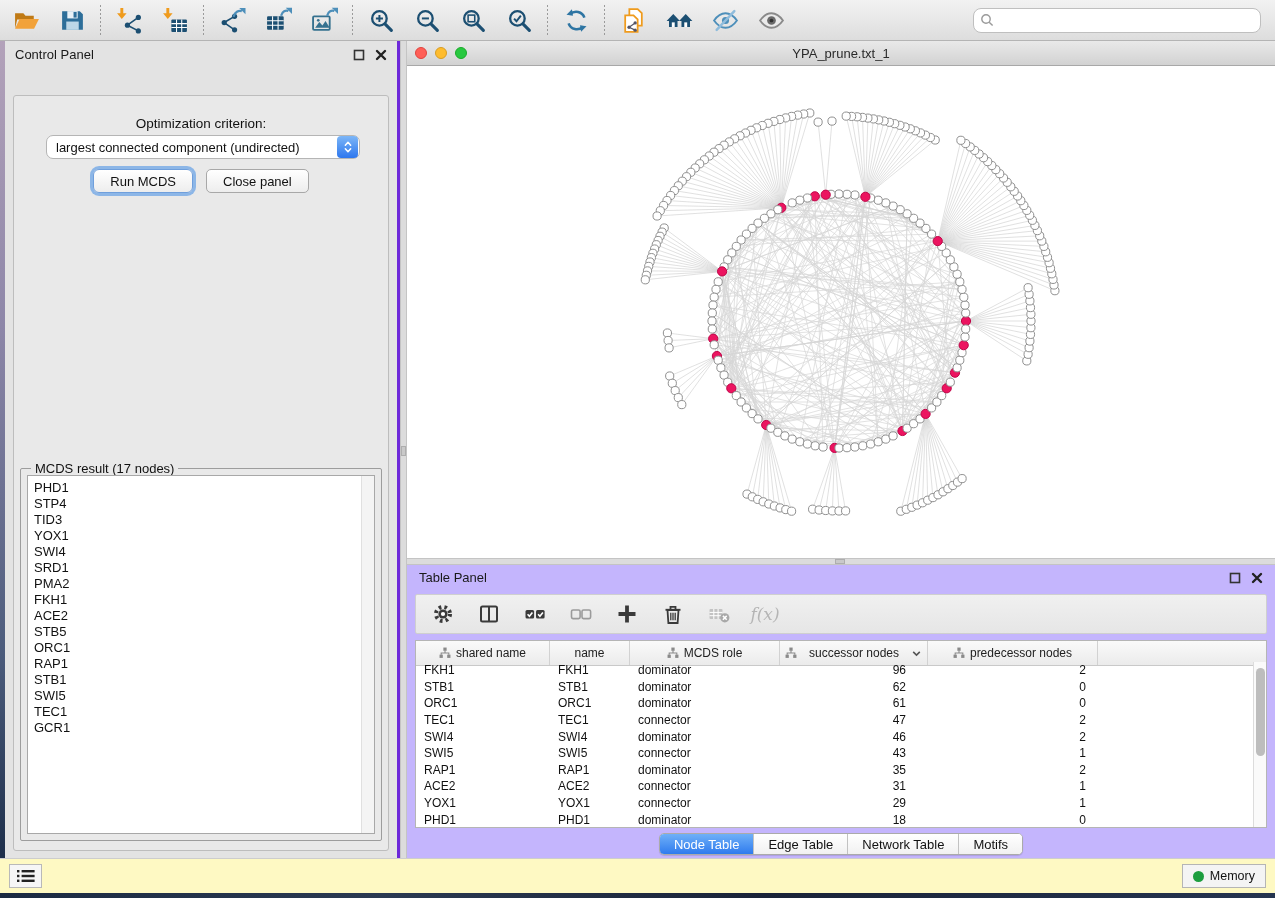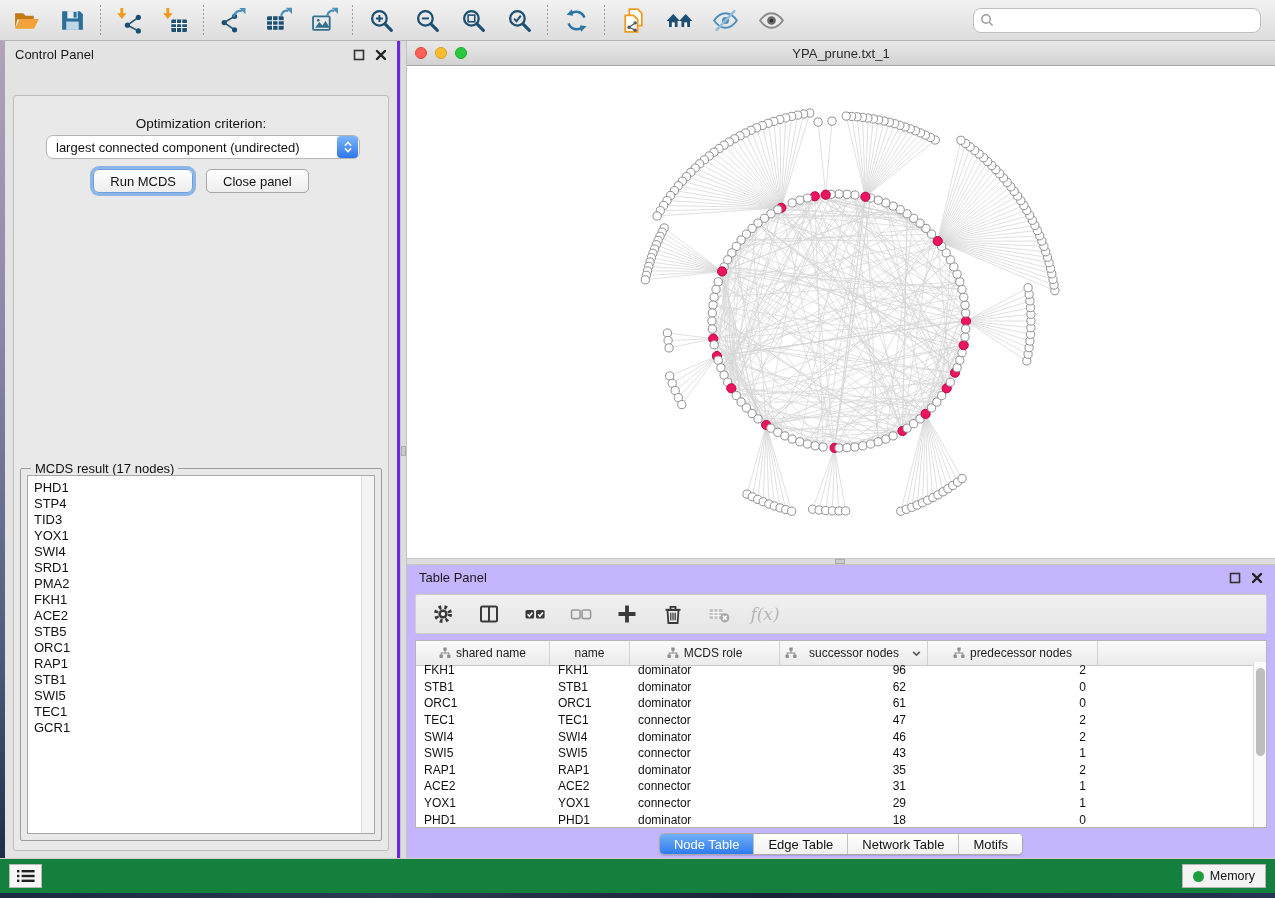--- a/index.html
+++ b/index.html
@@ -119,21 +119,21 @@
     background:#fafafa; border-left:1px solid #dcdcdc; }
   .vthumb { position:absolute; left:2px; top:6px; width:9px; height:88px;
     background:#bdbdbd; border-radius:5px; }
 
   .tp-tabs { position:absolute; left:0; right:0; top:268px; display:flex; justify-content:center; }
   .tp-tabs .seg { display:flex; border:1px solid #aaa; border-radius:5px; overflow:hidden;
     background:#fff; height:22px; box-shadow:0 1px 1px rgba(0,0,0,.12); }
 
   
   .statusbar { position:absolute; left:0; top:858px; width:1275px; height:35px;
-    background:#15803d; border-top:1px solid #cdcdcd; display:flex; align-items:center;
+    background:#fef9c3; border-top:1px solid #cdcdcd; display:flex; align-items:center;
     padding:0 9px; }
   .status-list-btn { width:33px; height:24px; background:#f6f6f6; border:1px solid #b9b9b9;
     display:flex; align-items:center; justify-content:center; }
   .memory-btn { margin-left:auto; height:24px; padding:0 10px; background:#f4f4f4;
     border:1px solid #b5b5b5; display:flex; align-items:center; gap:6px; font-size:12.5px; color:#111; }
   .memory-dot { width:11px; height:11px; border-radius:50%; background:#1d9e3f; }
 </style>
 </head>
 <body>
 

